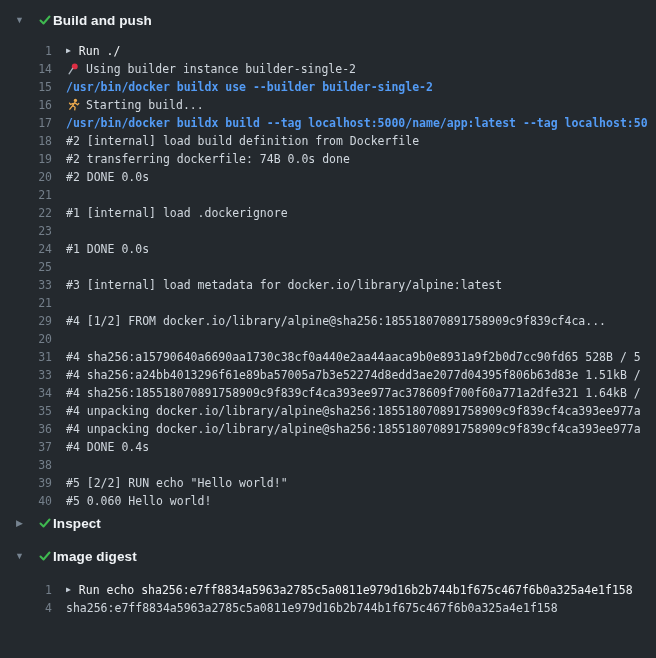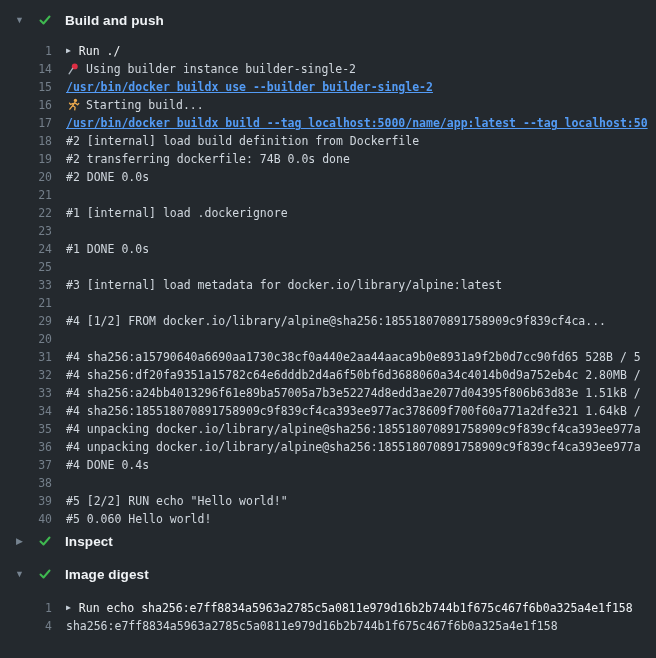--- a/index.html
+++ b/index.html
@@ -22,21 +22,20 @@
   .s2 .section-header { margin: 11px 0 14px 0; }
 
   .chev {
     width: 13px; flex: none;
     font-size: 9px; line-height: 1;
     color: #768390; text-align: center;
     user-select: none;
   }
   .check { margin-left: 11px; width: 16px; height: 16px; flex: none; display: flex; align-items: center; }
   .title {
-    margin-left: 12px;
     font-size: 13.5px; font-weight: 700;
     color: #f0f3f6; letter-spacing: .1px;
     white-space: pre;
   }
 
   .line { display: flex; align-items: center; height: 18px; white-space: pre; }
   .ln {
     width: 52px; flex: none;
     text-align: right;
     font-family: "DejaVu Sans Mono", "Liberation Mono", monospace;
@@ -44,21 +43,21 @@
     cursor: pointer;
   }
   .lc {
     margin-left: 14px; flex: 1;
     display: flex; align-items: center;
     overflow: hidden; white-space: pre;
     font-family: "DejaVu Sans Mono", "Liberation Mono", monospace;
     font-size: 11.5px; color: #d0d7de;
   }
   .lc .txt { white-space: pre; }
-  .lc.cmd .txt { color: #539bf5; font-weight: 700; text-decoration: underline; }
+  .lc.cmd .txt { color: #539bf5; font-weight: 700; }
   .lc.run .txt { color: #f0f3f6; font-weight: 400; }
   .toggle {
     font-size: 8px; line-height: 1;
     color: #c6cfd8; margin-right: 8px;
     user-select: none; cursor: pointer;
   }
   .licon { width: 14px; height: 14px; flex: none; margin-right: 6px; display: flex; align-items: center; }
   .licon svg, .check svg { display: block; }
 </style>
 </head>
@@ -93,21 +92,20 @@
         <div class="line"><span class="ln">21</span><span class="lc blank"><span class="txt"></span></span></div>
         <div class="line"><span class="ln">22</span><span class="lc plain"><span class="txt">#1 [internal] load .dockerignore</span></span></div>
         <div class="line"><span class="ln">23</span></div>
         <div class="line"><span class="ln">24</span><span class="lc plain"><span class="txt">#1 DONE 0.0s</span></span></div>
         <div class="line"><span class="ln">25</span><span class="lc blank"><span class="txt"></span></span></div>
         <div class="line"><span class="ln">33</span><span class="lc plain"><span class="txt">#3 [internal] load metadata for docker.io/library/alpine:latest</span></span></div>
         <div class="line"><span class="ln">21</span><span class="lc blank"><span class="txt"></span></span></div>
         <div class="line"><span class="ln">29</span><span class="lc plain"><span class="txt">#4 [1/2] FROM docker.io/library/alpine@sha256:185518070891758909c9f839cf4ca...</span></span></div>
         <div class="line"><span class="ln">20</span></div>
         <div class="line"><span class="ln">31</span><span class="lc plain"><span class="txt">#4 sha256:a15790640a6690aa1730c38cf0a440e2aa44aaca9b0e8931a9f2b0d7cc90fd65 528B / 5</span></span></div>
-        <div class="line"><span class="ln">32</span><span class="lc plain"><span class="txt">#4 sha256:df20fa9351a15782c64e6dddb2d4a6f50bf6d3688060a34c4014b0d9a752eb4c 2.80MB /</span></span></div>
         <div class="line"><span class="ln">33</span><span class="lc plain"><span class="txt">#4 sha256:a24bb4013296f61e89ba57005a7b3e52274d8edd3ae2077d04395f806b63d83e 1.51kB /</span></span></div>
         <div class="line"><span class="ln">34</span><span class="lc plain"><span class="txt">#4 sha256:185518070891758909c9f839cf4ca393ee977ac378609f700f60a771a2dfe321 1.64kB /</span></span></div>
         <div class="line"><span class="ln">35</span><span class="lc plain"><span class="txt">#4 unpacking docker.io/library/alpine@sha256:185518070891758909c9f839cf4ca393ee977a</span></span></div>
         <div class="line"><span class="ln">36</span><span class="lc plain"><span class="txt">#4 unpacking docker.io/library/alpine@sha256:185518070891758909c9f839cf4ca393ee977a</span></span></div>
         <div class="line"><span class="ln">37</span><span class="lc plain"><span class="txt">#4 DONE 0.4s</span></span></div>
         <div class="line"><span class="ln">38</span><span class="lc blank"><span class="txt"></span></span></div>
         <div class="line"><span class="ln">39</span><span class="lc plain"><span class="txt">#5 [2/2] RUN echo "Hello world!"</span></span></div>
         <div class="line"><span class="ln">40</span><span class="lc plain"><span class="txt">#5 0.060 Hello world!</span></span></div>
       </div>
     </div>

